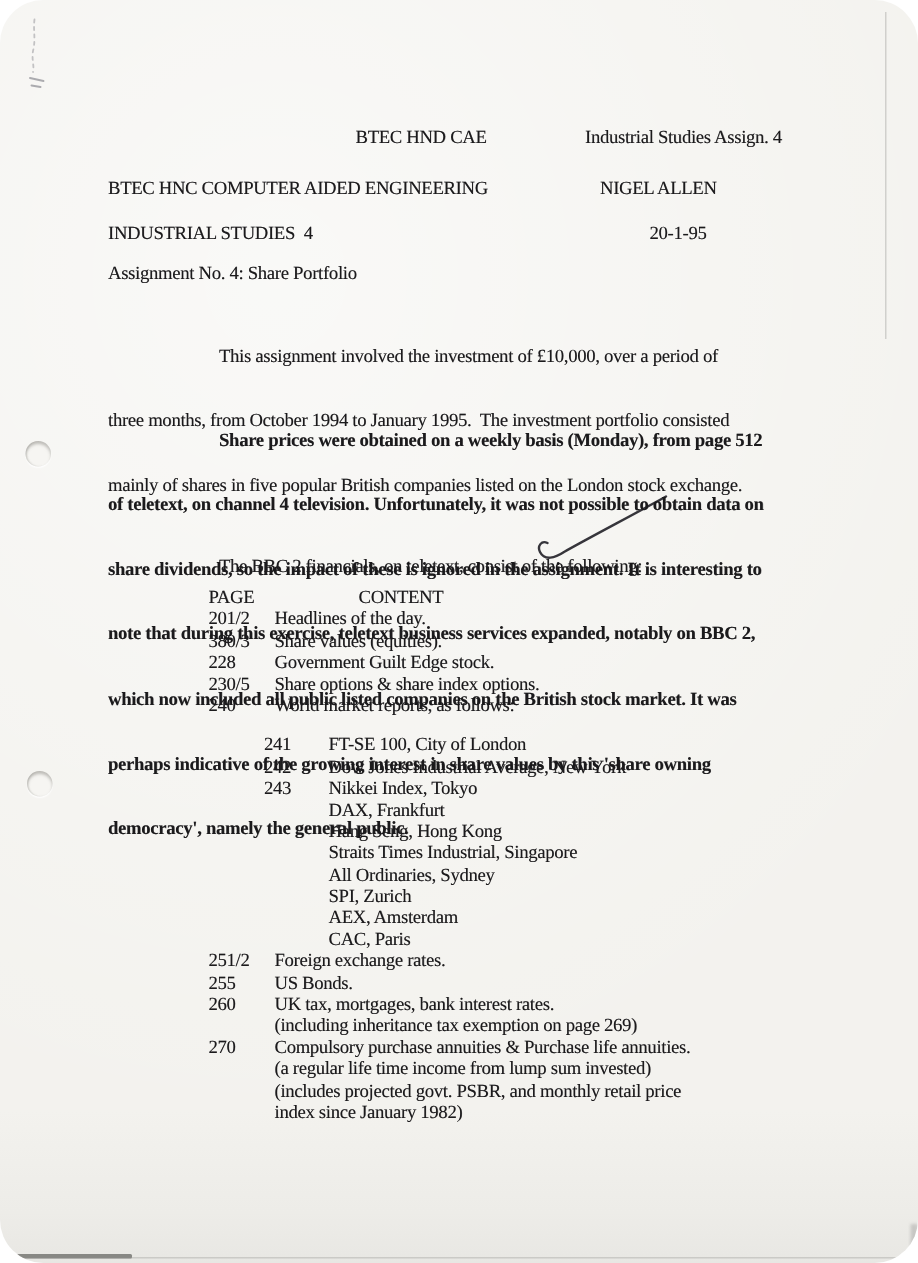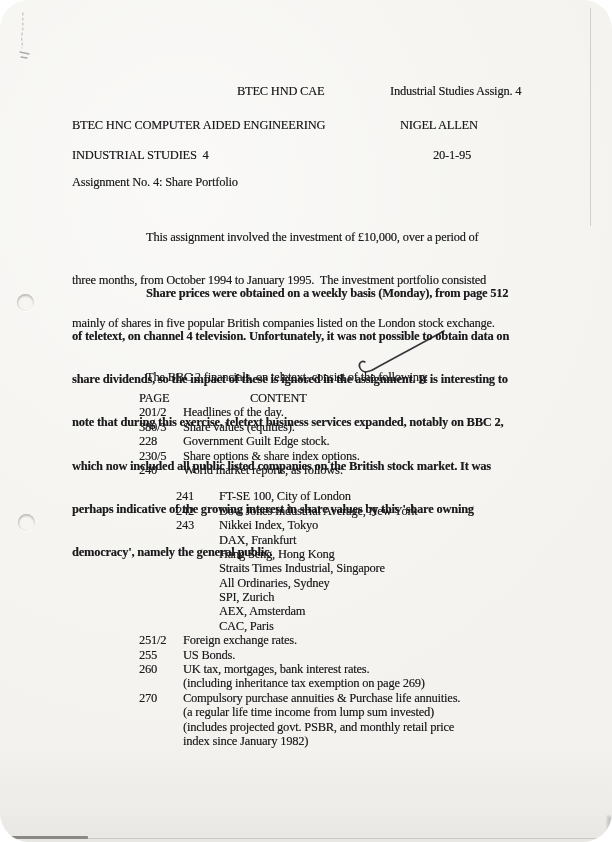--- a/index.html
+++ b/index.html
@@ -21,21 +21,21 @@
   .abs { position:absolute; white-space:pre; }
   .line { white-space:pre; }
   .indent { text-indent:74px; }
 
   
   .ttable { position:absolute; left:72px; top:391px; width:490px; }
   .trow { position:relative; height:14.4px; }
   .tgap { height:12px; }
   .tpage { position:absolute; left:38px; white-space:pre;margin-left:29px; }
   .tcontent { position:absolute; left:111px; white-space:pre; }
-  .thead .tcontent { left:178px; }
+  .thead .tcontent { left:167px; }
   .sub .tpage { left:75px; }
   .sub .tcontent { left:147px; }
 
   
   .hole {
     position:absolute; width:17px; height:17px; border-radius:50%;
     background:#f6f5f2;
     box-shadow: inset 0 2px 2px rgba(148,146,140,0.55),
                 inset 1px 0 1px rgba(148,146,140,0.28),
                 0 1px 1px rgba(255,255,255,0.85);

